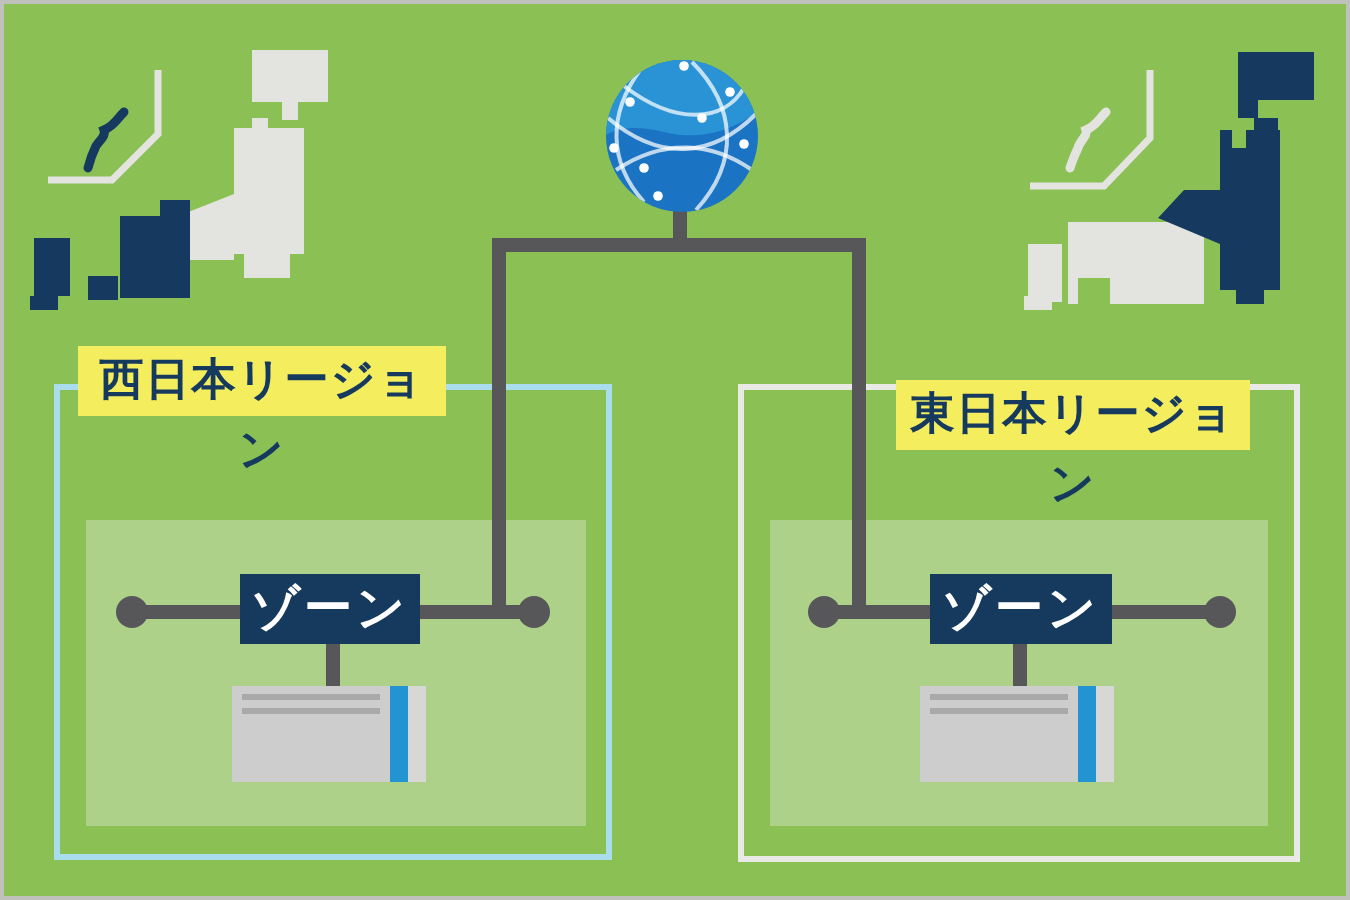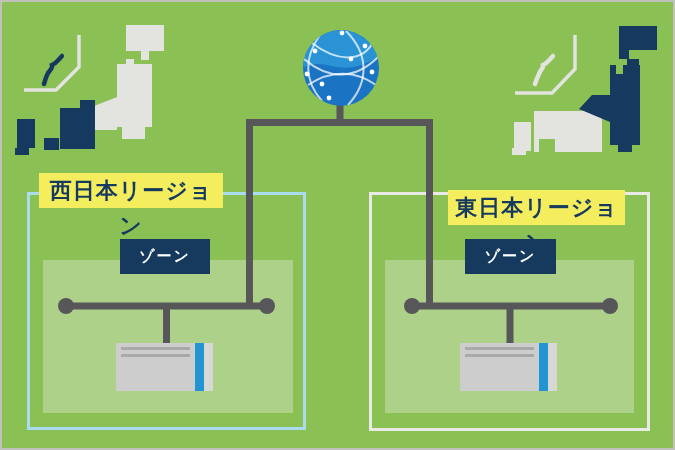--- a/index.html
+++ b/index.html
@@ -19,21 +19,21 @@
   .zone-rect.east{left:383px;top:258px;width:249px;height:153px;}
   
   .region-label{
     position:absolute;height:35px;line-height:35px;text-align:center;
     background:#f4ee5f;color:#16395e;font-weight:bold;font-size:22px;letter-spacing:1px;
   }
   .region-label.west{left:37px;top:171px;width:184px;}
   .region-label.east{left:446px;top:188px;width:177px;}
   .zone-label{
     position:absolute;height:35px;line-height:35px;text-align:center;
-    background:#16395e;color:#ffffff;font-weight:bold;font-size:15px;letter-spacing:2px;
+    background:#16395e;color:#ffffff;font-weight:bold;font-size:24px;letter-spacing:2px;margin-top:48px;
   }
   .zone-label.west{left:118px;top:237px;width:90px;}
   .zone-label.east{left:463px;top:237px;width:91px;}
   
   .server{position:absolute;width:97px;height:48px;background:#cdcdcd;top:341px;}
   .server.west{left:114px;}
   .server.east{left:458px;}
   .srv-line{position:absolute;left:5px;width:69px;height:3px;background:#a9a9a9;}
   .srv-line.l1{top:4px;} .srv-line.l2{top:11px;}
   .srv-blue{position:absolute;left:79px;top:0;width:9px;height:48px;background:#2394d2;}

